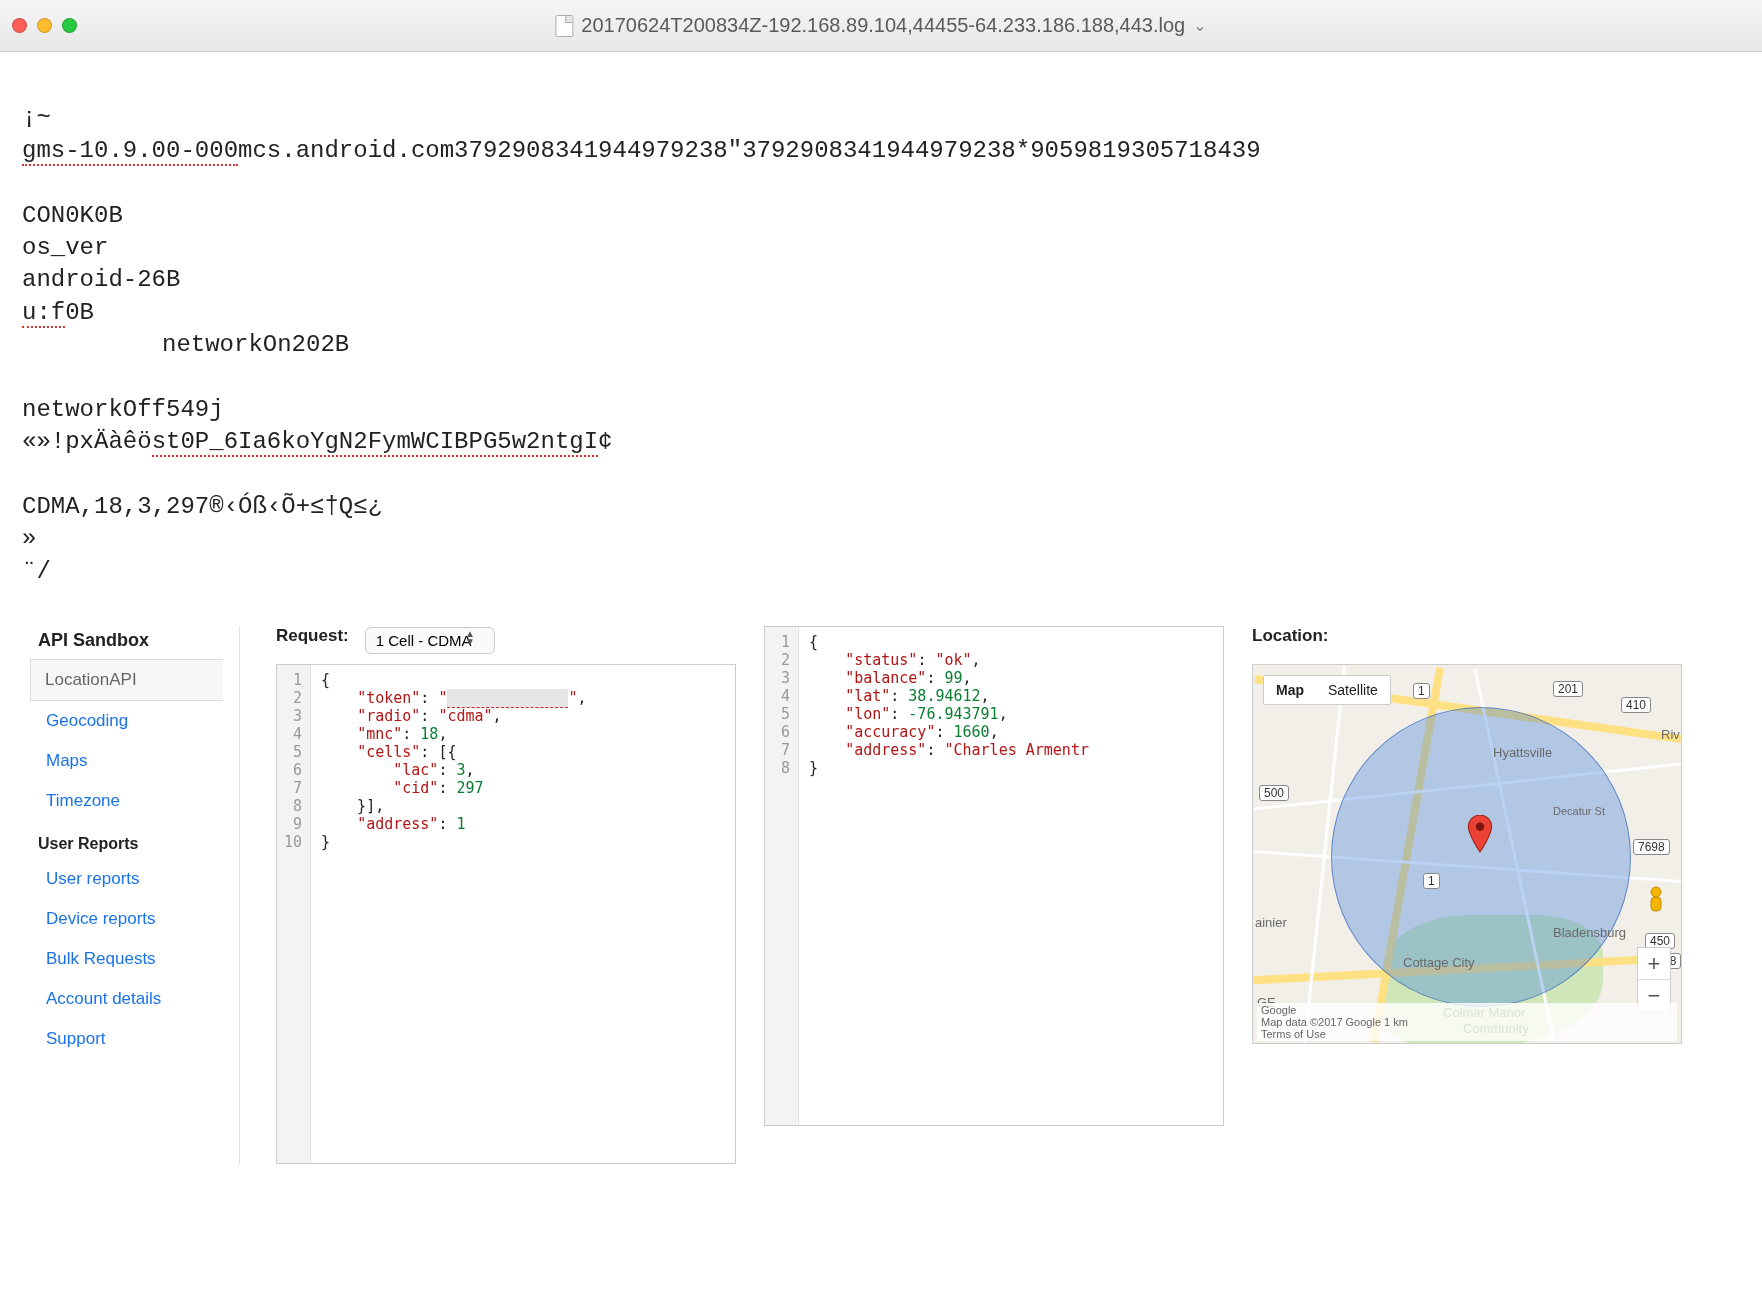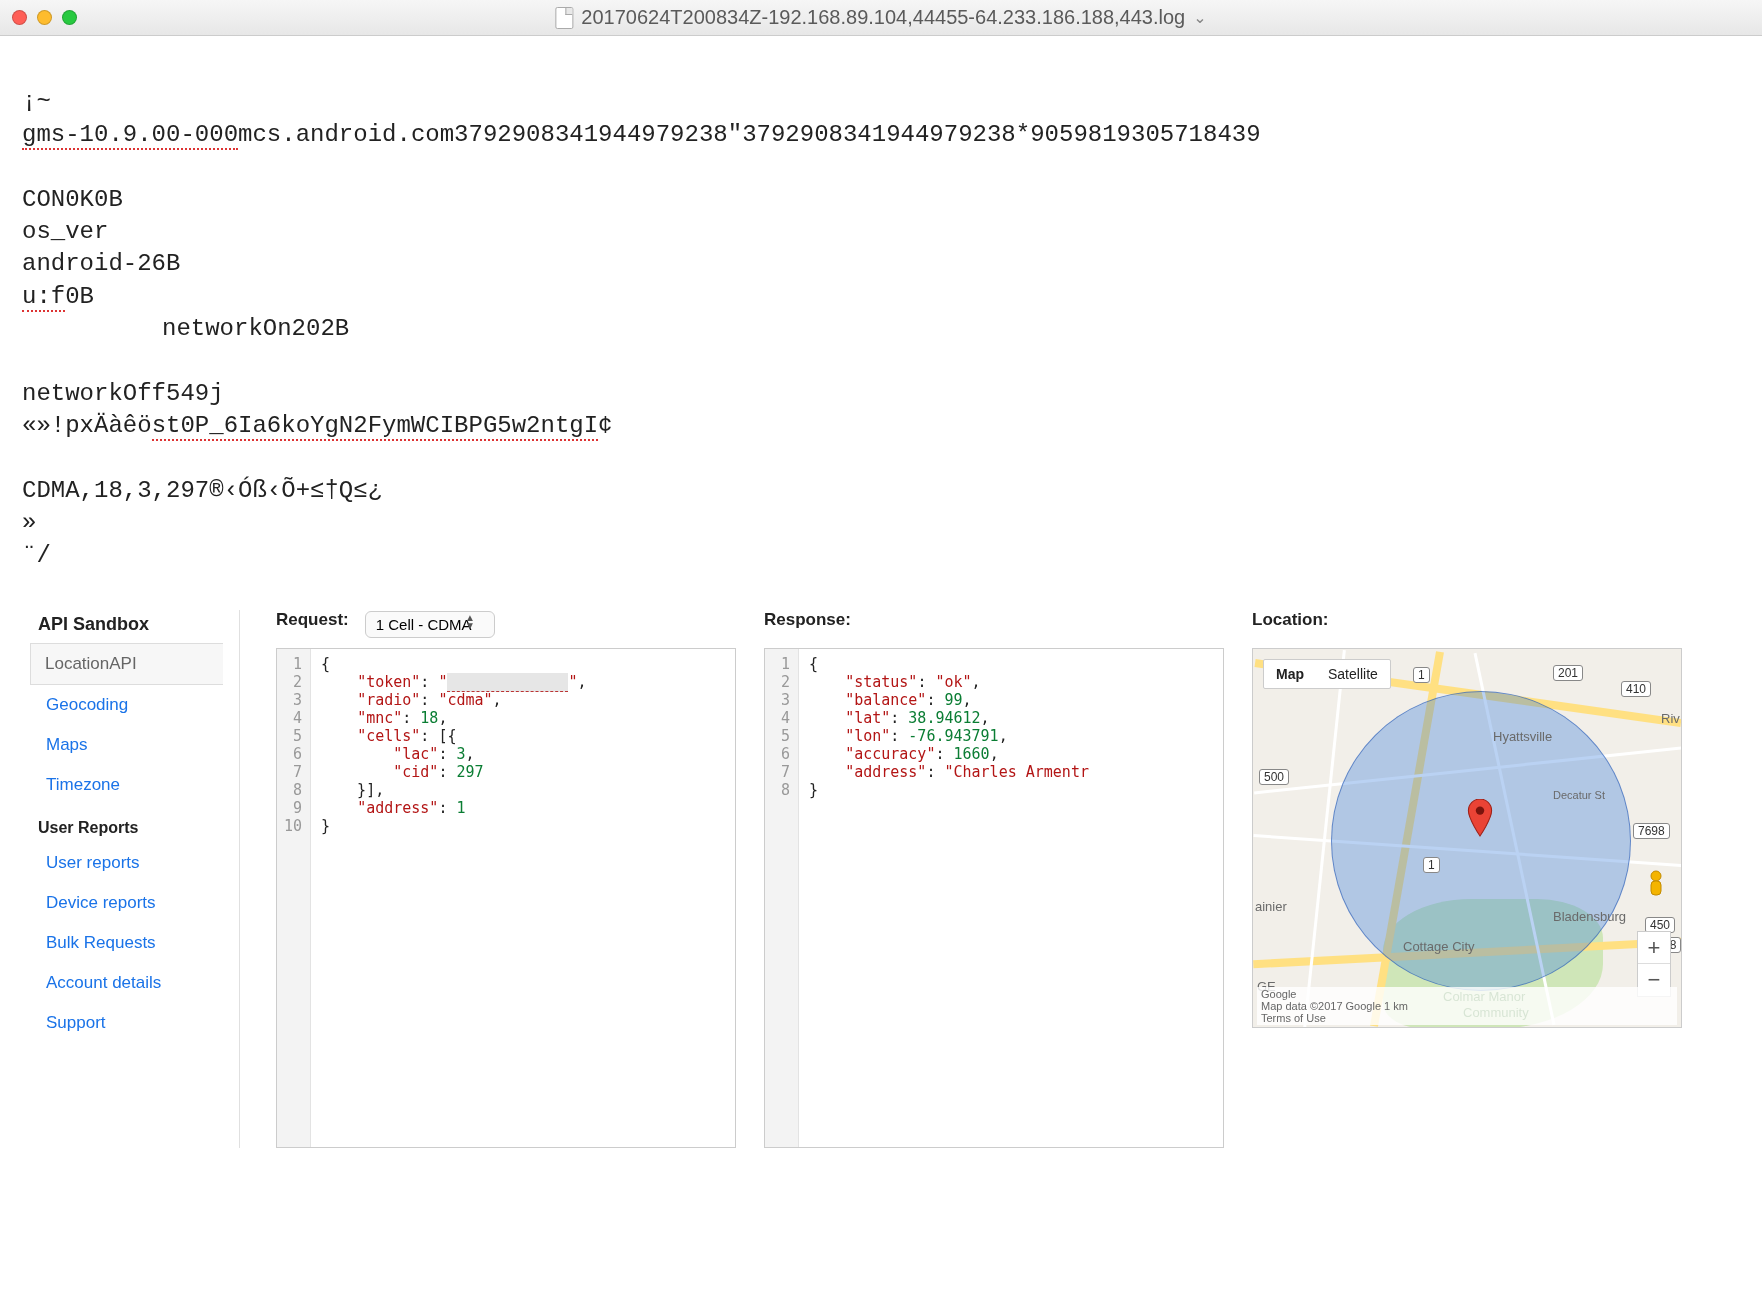--- a/index.html
+++ b/index.html
@@ -6,21 +6,21 @@
   body {
     font-family: -apple-system, BlinkMacSystemFont, "Helvetica Neue", Arial, sans-serif;
     font-size: 14px;
     color: #222;
     background: #fff;
     width: 1762px;
   }
 
   
   .titlebar {
-    height: 36px;
+    height: 52px;
     background: linear-gradient(#f6f6f6,#e7e7e7);
     border-bottom: 1px solid #ccc;
     display: flex;
     align-items: center;
     padding: 0 12px;
     position: relative;
   }
   .traffic { display: flex; gap: 10px; }
   .dot { width: 15px; height: 15px; border-radius: 50%; border: 1px solid rgba(0,0,0,.18); }
   .dot.red { background:#ff5f57; }
@@ -222,21 +222,20 @@
     <span class="k">"cells"</span>: [{
         <span class="k">"lac"</span>: <span class="n">3</span>,
         <span class="k">"cid"</span>: <span class="n">297</span>
     }],
     <span class="k">"address"</span>: <span class="n">1</span>
 }</div>
         </div>
       </div>
 
       <div>
-        <div class="colhead" style="margin-bottom:18px">Response:</div>
         <div class="codebox">
           <div class="gutter" style="white-space:pre">1
 2
 3
 4
 5
 6
 7
 8</div>
           <div class="codebody">{

